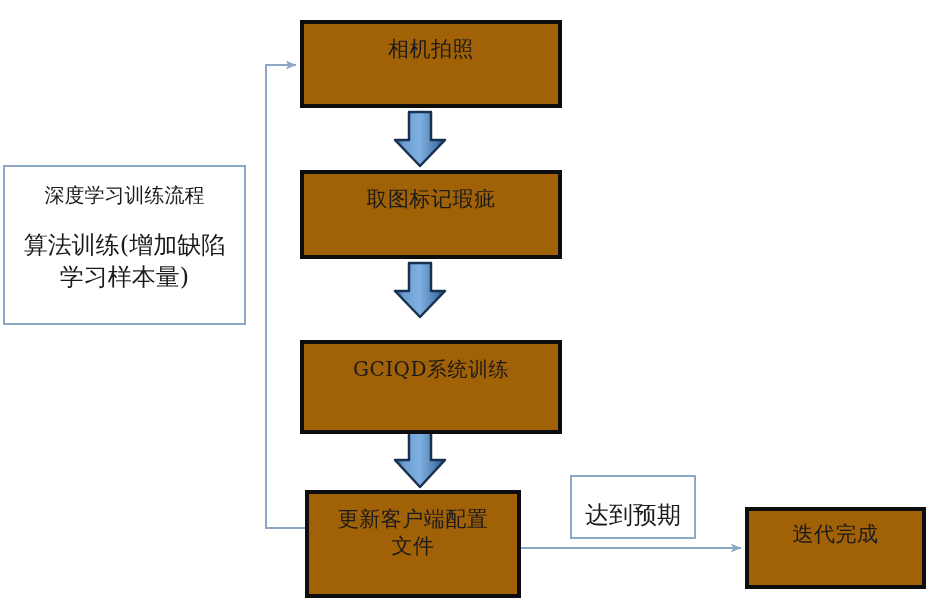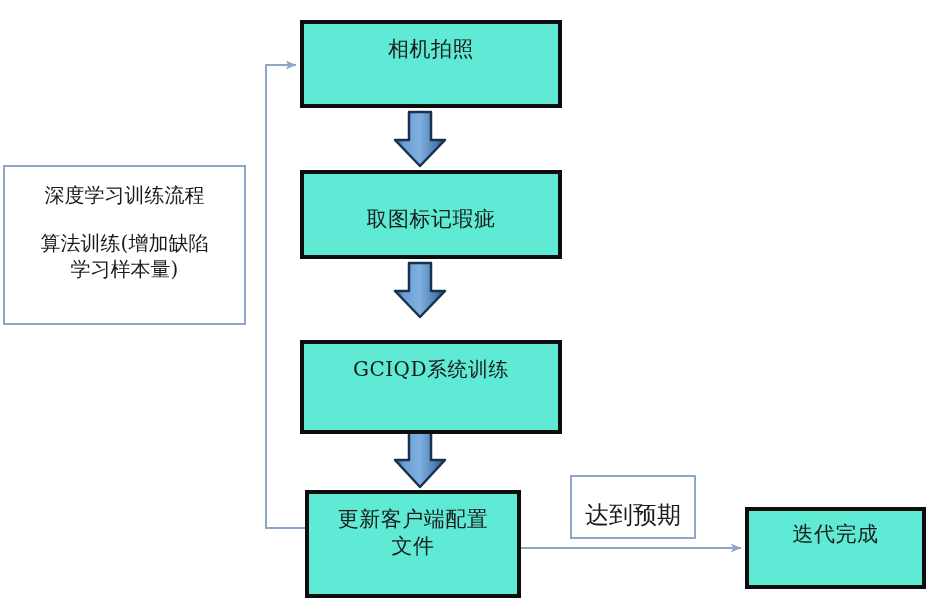--- a/index.html
+++ b/index.html
@@ -19,21 +19,21 @@
     left: 0;
     top: 0;
     width: 930px;
     height: 605px;
   }
 
   
   .proc-box {
     position: absolute;
     box-sizing: border-box;
-    background: #5eead4;
+    background: #a16207;
     border: 4px solid #0d0d0d;
     display: flex;
     justify-content: flex-end;
     align-items: flex-start;
     z-index: 4;
   }
   .proc-label {
     display: block;
     width: 100%;
     text-align: center;
@@ -41,21 +41,21 @@
     font-family: "DejaVu Serif", "Liberation Serif", serif;
     font-size: 21px;
     line-height: 1.28;
     letter-spacing: 0.5px;
     white-space: pre-line;
   }
 
   #box-camera      { left: 300px; top: 20px;  width: 262px; height: 88px; }
   #box-camera .proc-label      { padding-top: 12px; }
   #box-mark        { left: 300px; top: 170px; width: 262px; height: 89px; }
-  #box-mark .proc-label        { padding-top: 12px; margin-top: 20px; }
+  #box-mark .proc-label        { padding-top: 12px; }
   #box-train       { left: 300px; top: 320px; width: 262px; height: 94px; margin-top: 20px; }
   #box-train .proc-label       { padding-top: 13px; font-size: 20px; }
   #box-update      { left: 305px; top: 490px; width: 216px; height: 108px; }
   #box-update .proc-label      { padding-top: 12px; }
   #box-done        { left: 745px; top: 507px; width: 181px; height: 82px; }
   #box-done .proc-label        { padding-top: 10px; }
 
   
   .thin-box {
     position: absolute;
@@ -73,21 +73,21 @@
     white-space: pre-line;
   }
 
   #box-note { left: 3px; top: 165px; width: 243px; height: 160px; }
   #note-title {
     font-size: 20px;
     line-height: 1.3;
     padding-top: 15px;
   }
   #note-body {
-    font-size: 20px;
+    font-size: 24px;
     line-height: 1.32;
     padding-top: 22px;
   }
 
   #box-expect { left: 570px; top: 475px; width: 126px; height: 64px; }
   #box-expect .thin-label {
     font-size: 24px;
     line-height: 1.2;
     padding-top: 24px;
   }

